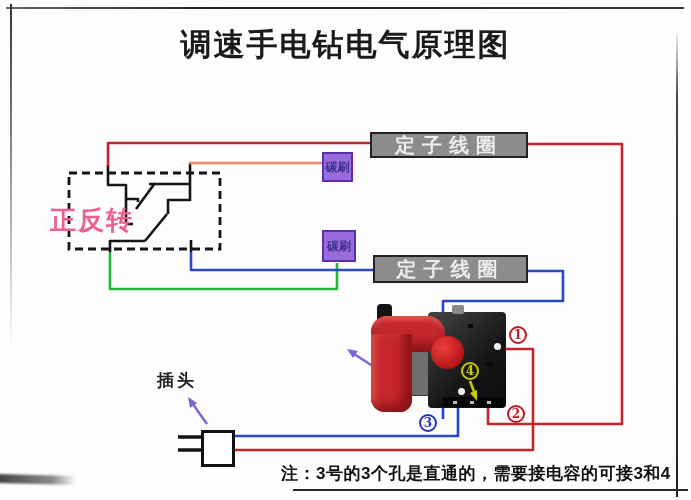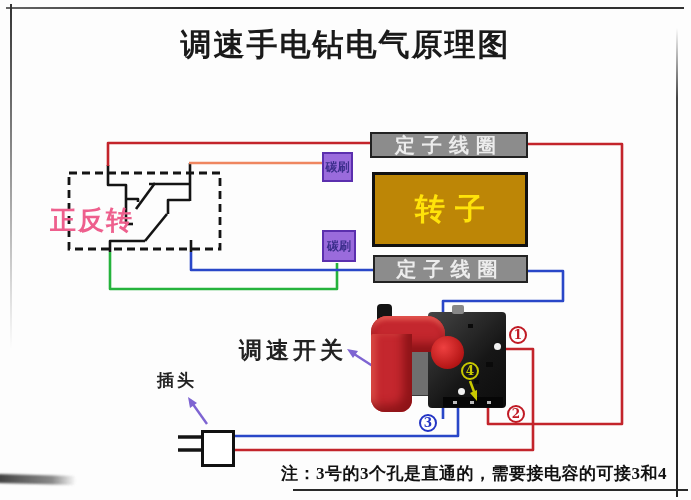--- a/index.html
+++ b/index.html
@@ -13,21 +13,21 @@
   #frame-right{left:676px;top:28px;width:2px;height:469px;background:linear-gradient(to bottom,rgba(120,120,120,0),#444 15%,#222);}
   #frame-bottom{left:293px;top:489px;width:395px;height:2px;background:#2a2a2a;}
   #corner-smudge{left:-4px;top:475px;width:80px;height:9px;border-radius:4px;transform:rotate(1.5deg);
     background:linear-gradient(to right,#3f3f3f,#8a8a8a 70%,rgba(150,150,150,0));filter:blur(1px);}
   
   #title{left:0;top:24px;width:691px;text-align:center;font-size:31px;font-weight:bold;color:#1a1a1a;letter-spacing:2px;}
   #lbl-fr{left:50px;top:203px;font-size:26px;font-weight:bold;color:var(--label-pink,#ee5f8d);letter-spacing:2px;}
   #lbl-speed{left:239px;top:335px;font-size:23px;font-weight:bold;color:#222;letter-spacing:4px;}
   #lbl-plug{left:157px;top:369px;font-size:17px;font-weight:bold;color:#222;letter-spacing:3px;}
   #note{left:281px;top:462px;font-size:17px;font-weight:bold;color:#111;
-        font-family:Liberation Serif, serif;letter-spacing:0.5px;}
+        font-family:Liberation Sans, sans-serif;letter-spacing:0.5px;}
   
   .comp{position:absolute;display:flex;align-items:center;justify-content:center;box-sizing:border-box;}
   #stator-top{left:370px;top:132px;width:158px;height:26px;background:var(--box-gray,#8c8c8c);
      border:2.5px solid #222;color:#ececec;font-size:20px;font-weight:bold;letter-spacing:7px;}
   #stator-bottom{left:373px;top:255px;width:155px;height:28px;background:var(--box-gray,#8c8c8c);
      border:2.5px solid #222;color:#ececec;font-size:20px;font-weight:bold;letter-spacing:7px;}
   #rotor{left:372px;top:172px;width:156px;height:75px;background:var(--box-gold,#bd8606);
      border:3px solid #111;color:#ffe30a;font-size:30px;font-weight:bold;letter-spacing:10px;padding-left:10px;}
   #commutator{left:323px;top:188px;width:49px;height:37px;background:var(--box-gold,#bd8606);
      border:2.5px solid #111;color:#a232d6;font-size:14px;font-weight:bold;}
@@ -132,26 +132,24 @@
     </g>
     <g>
       <line class="w-purple" x1="207" y1="424" x2="190" y2="400"></line>
       <polygon points="188,397 197,403 190,408" fill="#7e64d2"></polygon>
     </g>
   </svg>
 
   <div class="abs" id="lbl-fr">正反转</div>
 
   <div class="comp" id="stator-top">定子线圈</div>
-  <div class="comp" id="rotor">转子</div>
   <div class="comp" id="brush-top">碳刷</div>
   <div class="comp" id="brush-bottom">碳刷</div>
   <div class="comp" id="stator-bottom">定子线圈</div>
 
-  <div class="abs" id="lbl-speed">调速开关</div>
   <div class="abs" id="lbl-plug">插头</div>
 
   <div class="abs" id="plug-body"></div>
 
   <div>
     <div class="swpart" id="sw-nub"></div>
     <div class="swpart" id="sw-mid"></div>
     <div class="swpart" id="sw-body"></div>
     <div class="swpart" id="sw-tab"></div>
     <div class="swpart" id="trigger-arm"></div>

